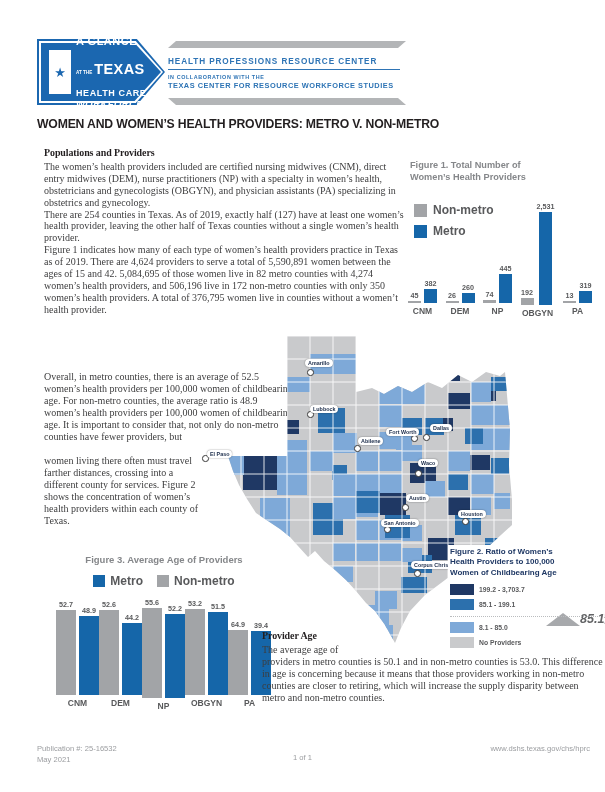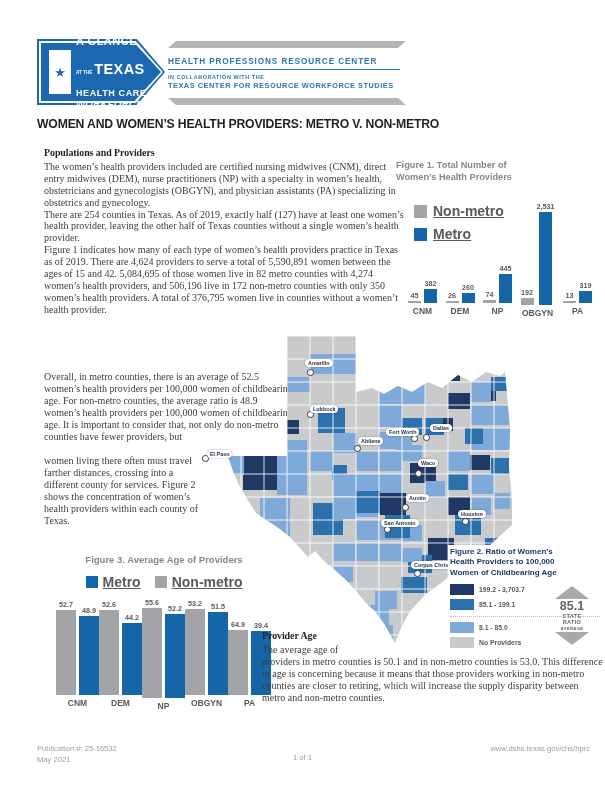--- a/index.html
+++ b/index.html
@@ -34,25 +34,25 @@
     letter-spacing:-.2px;transform:scaleX(.94);transform-origin:left;white-space:nowrap;}
   .sec-head{font-size:10.5px;font-weight:700;color:#231f20;letter-spacing:-.1px;
     transform:scaleX(.95);transform-origin:left;margin:0 0 2px 0;}
   .serif{font-family:"Liberation Serif",serif;font-size:10px;line-height:11.9px;color:#3d3d3e;}
   .serif p{margin:0;}
   #col-left{left:44px;top:147px;width:360px;}
   #p4a{left:44px;top:371px;width:250px;}
   #p4b{left:44px;top:455px;width:162px;}
   
   .fig-title{font-size:9.2px;font-weight:700;color:#85878a;line-height:1.25;}
-  #fig1-title{left:396px;top:160px;width:152px;}
+  #fig1-title{left:410px;top:160px;width:152px;}
   #fig1-legend{left:414px;top:203px;}
   .leg-row{display:flex;align-items:center;margin-bottom:7px;}
   .leg-swatch{width:13px;height:13px;margin-right:6px;flex:none;}
-  .leg-label{font-size:14px;font-weight:700;color:#58595b;text-decoration:underline;}
+  .leg-label{font-size:12px;font-weight:700;color:#58595b;}
   .chart{display:flex;justify-content:space-between;align-items:flex-end;}
   #fig1-chart{left:408px;top:202px;width:184px;height:117px;}
   #fig3-chart{left:56px;top:598px;width:214px;height:113px;}
   .bar-group{display:flex;flex-direction:column;justify-content:flex-end;height:100%;}
   .bars{display:flex;align-items:flex-end;gap:3px;flex:1;}
   .barcol{display:flex;flex-direction:column;align-items:center;justify-content:flex-end;}
   .bar-val{font-size:7.2px;font-weight:700;color:#58595b;margin-bottom:1px;white-space:nowrap;}
   .bar-cat{font-size:8.5px;font-weight:700;color:#58595b;text-align:center;height:13px;padding-top:3px;}
   
   #map{left:225px;top:333px;width:292px;height:356px;overflow:visible;}
@@ -61,21 +61,21 @@
   .city-dot{position:absolute;width:4.5px;height:4.5px;background:#fff;border:1.3px solid #3a3a3a;border-radius:50%;z-index:2;}
   
   #fig2{left:448px;top:545px;width:155px;background:#fff;padding:2px 0 4px 2px;z-index:4;}
   #fig2-title{font-size:8px;font-weight:700;color:#1f3864;line-height:1.3;width:128px;}
   #fig2-body{display:flex;margin-top:6px;position:relative;}
   #fig2-rows{width:96px;}
   .f2-row{display:flex;align-items:center;margin-bottom:4px;}
   .f2-swatch{width:24px;height:11px;margin-right:5px;flex:none;}
   .f2-label{font-size:6.8px;font-weight:700;color:#58595b;white-space:nowrap;}
   #f2-dotted{position:absolute;left:0;top:32px;width:150px;border-top:1.5px dotted #babcbe;}
-  #f2-diamond{width:52px;display:flex;flex-direction:column;align-items:center;margin-top:2px;}
+  #f2-diamond{width:52px;display:flex;flex-direction:row;align-items:center;margin-top:2px;font-style:italic;}
   .tri-up{width:0;height:0;border-left:17px solid transparent;border-right:17px solid transparent;border-bottom:13px solid #a7a9ac;}
   .tri-down{width:0;height:0;border-left:17px solid transparent;border-right:17px solid transparent;border-top:13px solid #a7a9ac;}
   #f2-value{font-size:12.5px;font-weight:700;color:#636466;line-height:1;margin-top:1px;}
   #f2-sr{font-size:5.6px;font-weight:700;color:#636466;text-align:center;line-height:1.15;letter-spacing:.3px;}
   #f2-avg{font-size:4.3px;font-weight:700;color:#636466;letter-spacing:.3px;margin-bottom:1px;}
   
   #fig3-title{left:58px;top:554px;width:212px;text-align:center;font-size:9.5px;}
   #fig3-legend{left:58px;top:574px;width:212px;display:flex;justify-content:center;gap:14px;}
   .leg-h{display:flex;align-items:center;}
   .leg-h .leg-swatch{width:12px;height:12px;margin-right:5px;}

